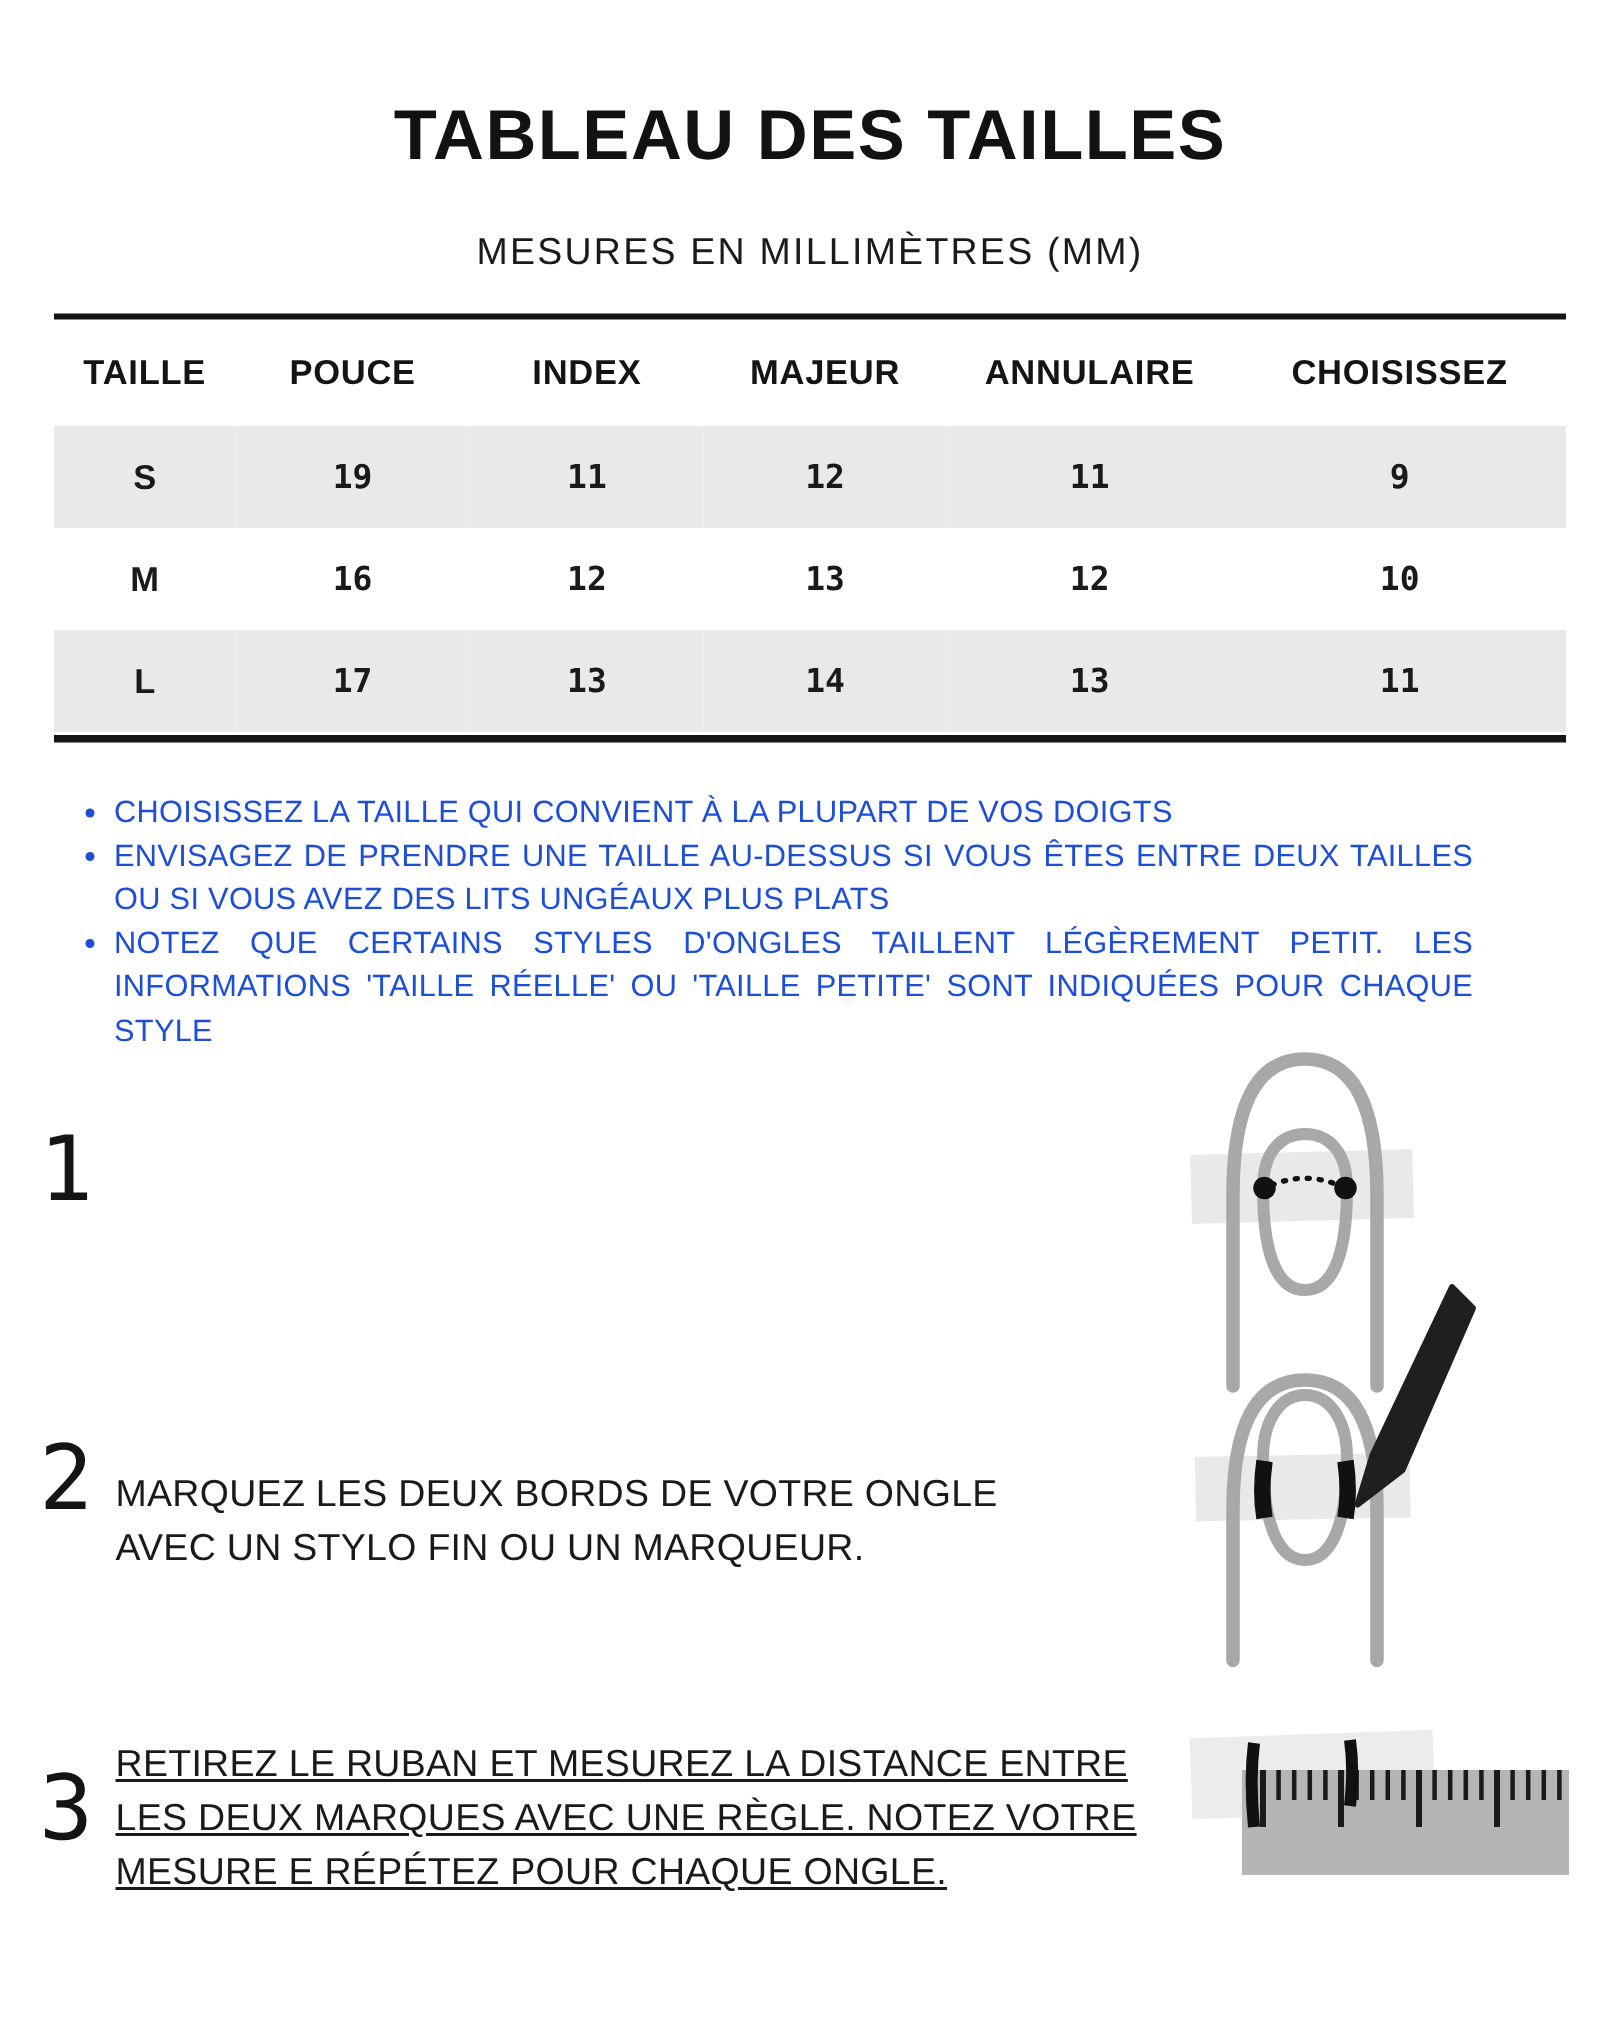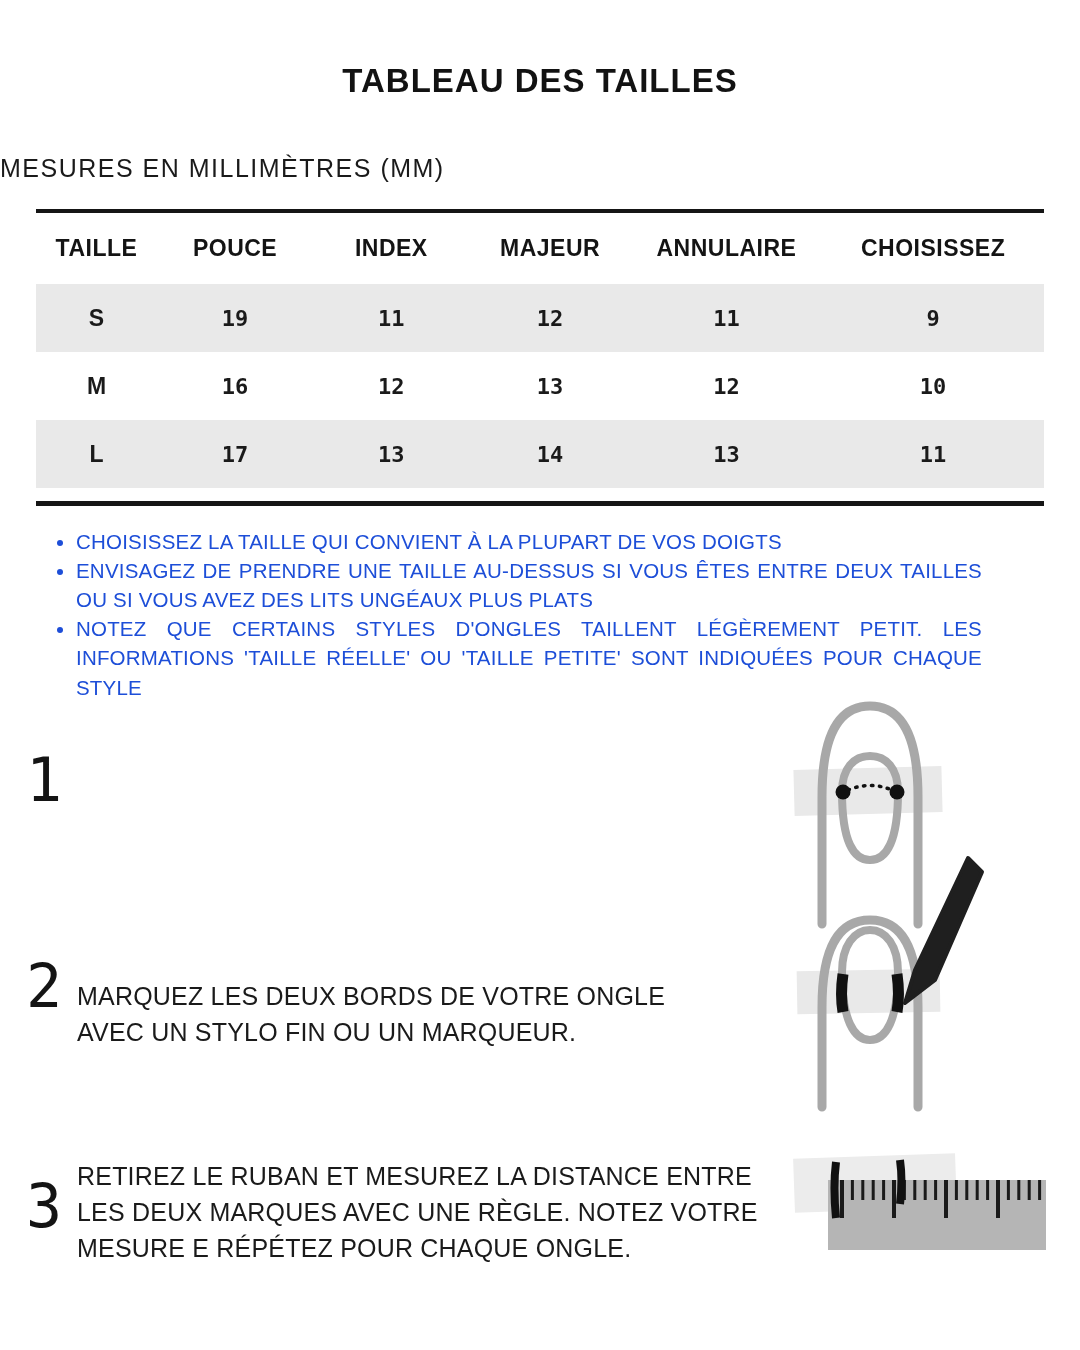--- a/index.html
+++ b/index.html
@@ -12,43 +12,43 @@
     height: 1350px;
     margin: 0 auto;
     background: #ffffff;
     overflow: hidden;
   }
 
   .page-title {
     position: absolute;
     top: 62px; left: 0; width: 100%;
     text-align: center;
-    font-size: 33px;
+    font-size: 47px;
     font-weight: 800;
     letter-spacing: 1px;
     color: #121212;
   }
 
   .page-subtitle {
     position: absolute;
     top: 154px; left: 0; width: 100%;
-    text-align: left;
+    text-align: center;
     font-size: 25px;
     font-weight: 400;
     letter-spacing: 1.5px;
     color: #1a1a1a;
   }
 
   .table-wrap {
     position: absolute;
     left: 36px; top: 209px;
     width: 1008px;
     border-top: 4px solid #151515;
     border-bottom: 5px solid #151515;
-    padding-bottom: 13px;
+    padding-bottom: 2px;
   }
   table { width: 100%; border-collapse: collapse; table-layout: fixed; }
   thead th {
     height: 71px;
     font-size: 23px;
     font-weight: 700;
     letter-spacing: 0.5px;
     text-align: center;
     vertical-align: middle;
     color: #141414;
@@ -92,21 +92,21 @@
     left: 77px;
     font-size: 25px;
     line-height: 36px;
     letter-spacing: 0.2px;
     color: #1a1a1a;
   }
   #step1-text { top: 744px; width: 640px; }
   #step1-num  { top: 750px; }
   #step2-text { top: 950px; width: 640px; margin-top: 28px; }
   #step2-num  { top: 956px; }
-  #step3-text { top: 1158px; width: 700px; }
+  #step3-text { top: 1158px; width: 700px; text-decoration: underline; }
   #step3-num  { top: 1176px; }
 
   .illus { position: absolute; }
   #illus1 { left: 780px; top: 692px; }
   #illus2 { left: 758px; top: 852px; }
   #illus3 { left: 788px; top: 1148px; }
 </style>
 </head>
 <body>
 

